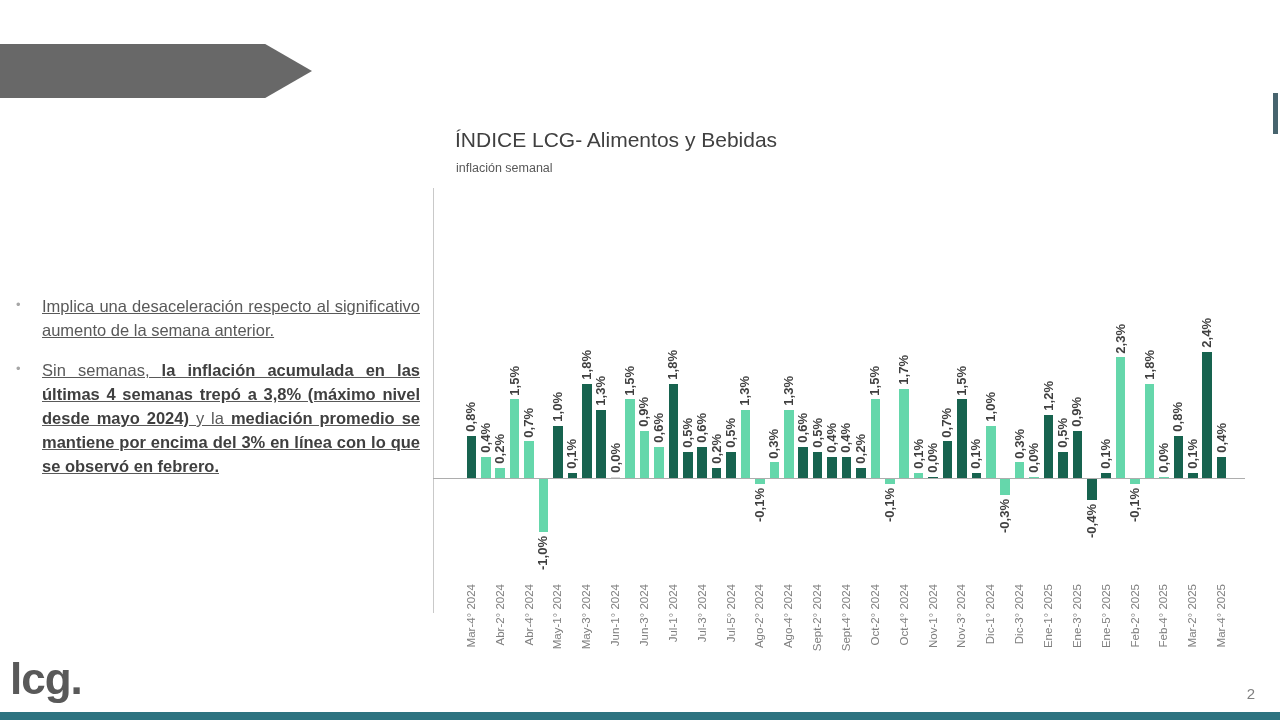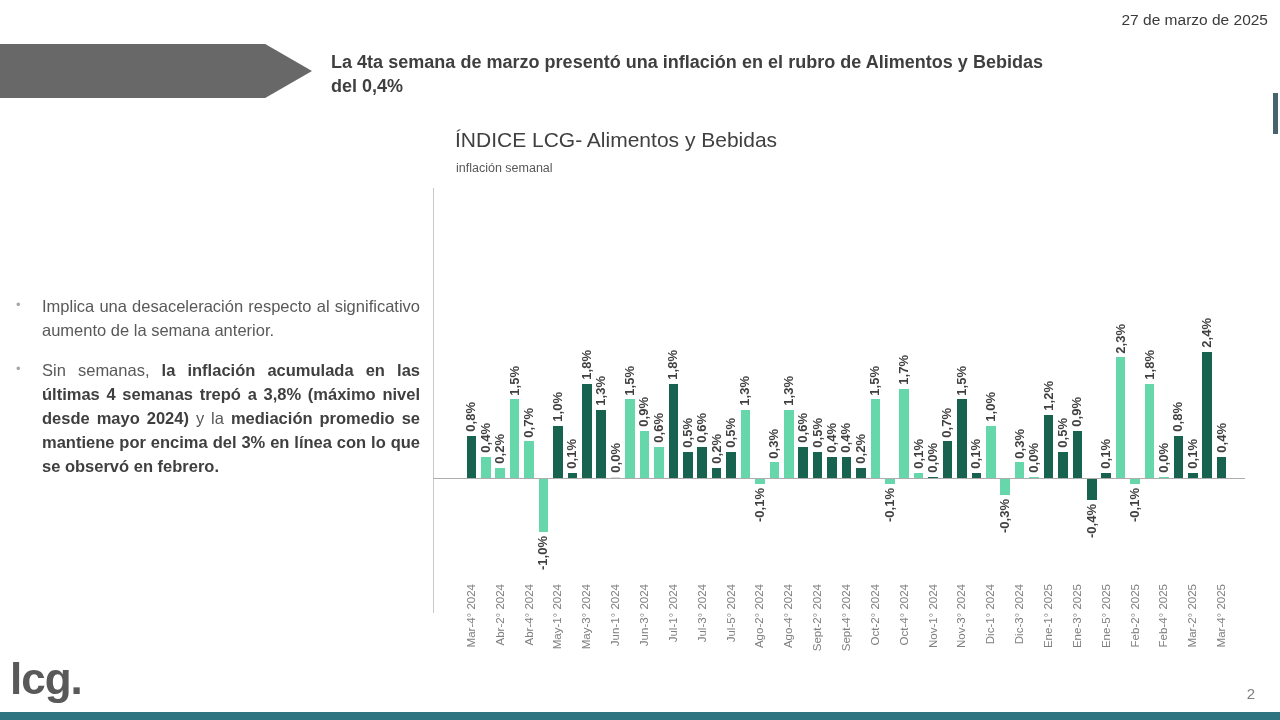--- a/index.html
+++ b/index.html
@@ -17,21 +17,21 @@
     clip-path:polygon(0 0, 85% 0, 100% 50%, 85% 100%, 0 100%);
   }
   .slide-title {
     position:absolute; left:331px; top:50px; width:712px;
     font-size:18px; font-weight:700; color:#3f3f3f; line-height:24px; text-align:justify;
   }
   .bullets { position:absolute; left:16px; top:294px; width:404px; list-style:none; }
   .bullet { display:flex; margin-top:16px; }
   .bullet:first-child { margin-top:0; }
   .bullet-dot { width:26px; flex:0 0 26px; color:#a6a6a6; font-size:13px; padding-top:3px; }
-  .bullet-text { flex:1; font-size:16.5px; color:#595959; line-height:24px; text-align:justify; }
+  .bullet-text { flex:1; font-size:16.5px; color:#595959; line-height:24px; text-align:justify;text-decoration:underline; }
   .bullet-text b { color:#3f3f3f; }
   .chart-title { position:absolute; left:455px; top:128px; font-size:21px; font-weight:400; color:#404040; }
   .chart-subtitle { position:absolute; left:456px; top:161px; font-size:12.5px; color:#595959; }
   .y-axis { position:absolute; left:433px; top:188px; width:1px; height:425px; background:#c9c9c9; }
   .baseline { position:absolute; left:433px; top:478px; width:812px; height:1px; background:#adadad; }
   .bar { position:absolute; }
   .vlabel {
     position:absolute; writing-mode:vertical-rl; transform:rotate(180deg);
     font-size:13px; font-weight:700; color:#3f3f3f; line-height:14px; white-space:nowrap;
   }
@@ -43,26 +43,24 @@
   .page-num { position:absolute; right:25px; bottom:18px; font-size:15px; color:#808080; }
   .bottom-bar { position:absolute; left:0; bottom:0; width:100%; height:8px; background:#2d7380; }
   .right-accent { position:absolute; right:2px; top:93px; width:5px; height:41px; background:#47646e; }
 </style>
 </head>
 <body>
 
 <div class="slide">
 
   <div class="header-meta">
-    <div>27 de marzo de 2025</div>
   </div>
 
   <div class="banner-arrow"></div>
 
-  <div class="slide-title">La 4ta semana de marzo presentó una inflación en el rubro de Alimentos y Bebidas del 0,4%</div>
 
   <ul class="bullets" id="bullets">
       <li class="bullet">
         <span class="bullet-dot">•</span>
         <span class="bullet-text"><span>Implica una desaceleración respecto al significativo aumento de la semana anterior.</span></span>
       </li>
       <li class="bullet">
         <span class="bullet-dot">•</span>
         <span class="bullet-text"><span>Sin semanas, </span><b>la inflación acumulada en las últimas 4 semanas trepó a 3,8% (máximo nivel desde mayo 2024)</b><span> y la </span><b>mediación promedio se mantiene por encima del 3% en línea con lo que se observó en febrero.</b></span>
       </li>

